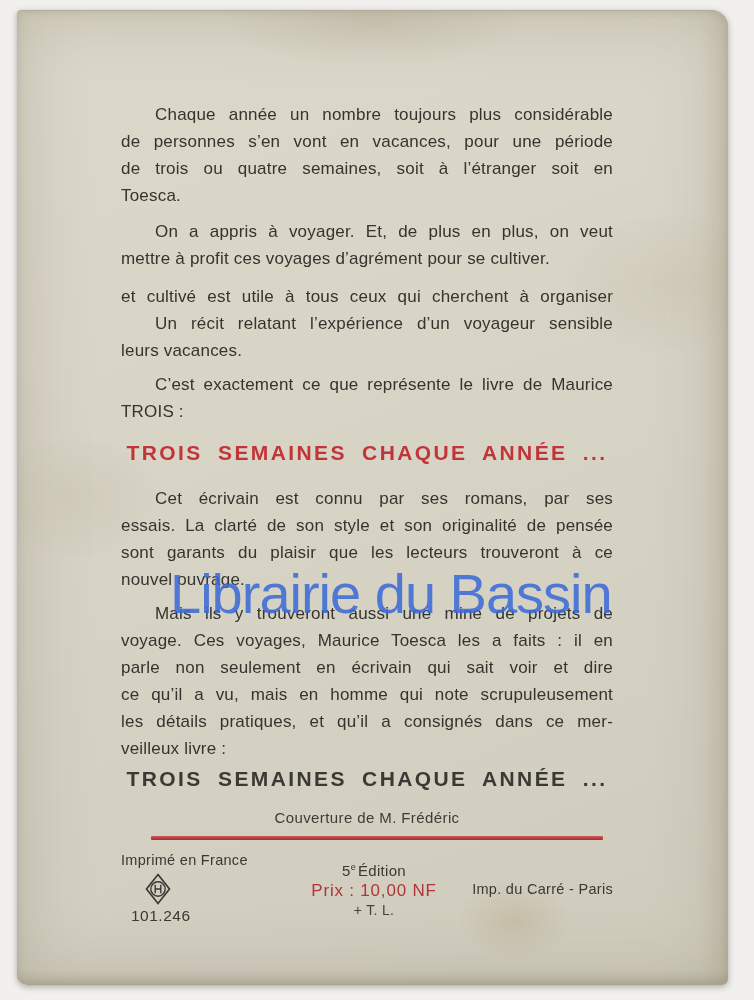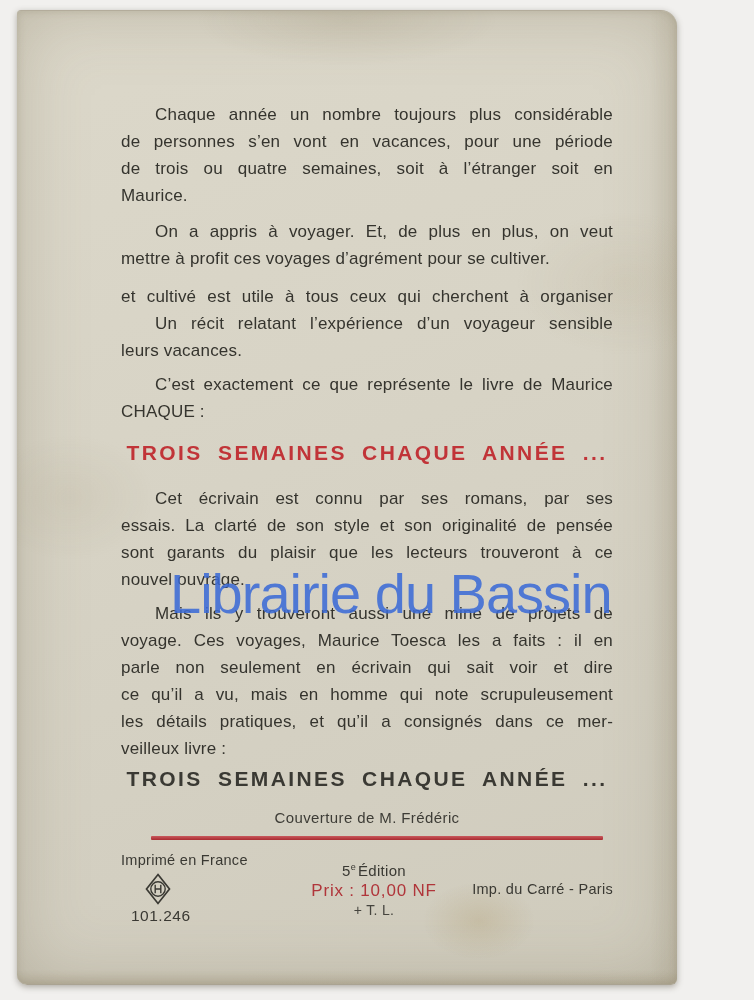--- a/index.html
+++ b/index.html
@@ -4,21 +4,21 @@
 <style>
   html,body{margin:0;padding:0;}
   body{
     width:754px;height:1000px;
     background:#f1f0ee;
     font-family:"Liberation Sans", sans-serif;
     position:relative;overflow:hidden;
   }
   
   .cover{
-    position:absolute;left:17px;top:10px;width:660px;height:973px;
+    position:absolute;left:17px;top:10px;width:711px;height:973px;
     background:linear-gradient(160deg,#dcd8ca 0%,#d8d4c6 38%,#d3cfc1 75%,#cfcbbc 100%);
     border-radius:4px 16px 6px 10px;
     box-shadow:0 2px 6px rgba(90,85,70,.45), inset 0 0 70px rgba(115,104,78,.28), inset 0 0 8px rgba(120,110,85,.25);
     border-top:1px solid #b3ac9b;
     border-bottom:1px solid #aaa392;
   }
   .texture{
     position:absolute;inset:0;border-radius:inherit;pointer-events:none;
     background:
       radial-gradient(ellipse 80px 55px at 70% 93.5%, rgba(165,140,85,.22), transparent 70%),
@@ -85,34 +85,34 @@
 <body>
 
 <div class="cover">
   <div class="texture"></div>
 
   <div class="content">
     <div class="para p0">
         <div class="line first">Chaque année un nombre toujours plus considérable</div>
         <div class="line">de personnes s’en vont en vacances, pour une période</div>
         <div class="line">de trois ou quatre semaines, soit à l’étranger soit en</div>
-        <div class="line last">Maurice.</div>
+        <div class="line last">Toesca.</div>
       </div>
     <div class="para p1">
         <div class="line first">On a appris à voyager. Et, de plus en plus, on veut</div>
         <div class="line last">mettre à profit ces voyages d’agrément pour se cultiver.</div>
       </div>
     <div class="para p2">
         <div class="line">et cultivé est utile à tous ceux qui cherchent à organiser</div>
         <div class="line first">Un récit relatant l’expérience d’un voyageur sensible</div>
         <div class="line last">leurs vacances.</div>
       </div>
     <div class="para p3">
         <div class="line first">C’est exactement ce que représente le livre de Maurice</div>
-        <div class="line last">CHAQUE :</div>
+        <div class="line last">TROIS :</div>
       </div>
 
     <div class="book-title red">TROIS SEMAINES CHAQUE ANNÉE ...</div>
 
     <div class="para p4">
         <div class="line first">Cet écrivain est connu par ses romans, par ses</div>
         <div class="line">essais. La clarté de son style et son originalité de pensée</div>
         <div class="line">sont garants du plaisir que les lecteurs trouveront à ce</div>
         <div class="line last">nouvel ouvrage.</div>
       </div>

